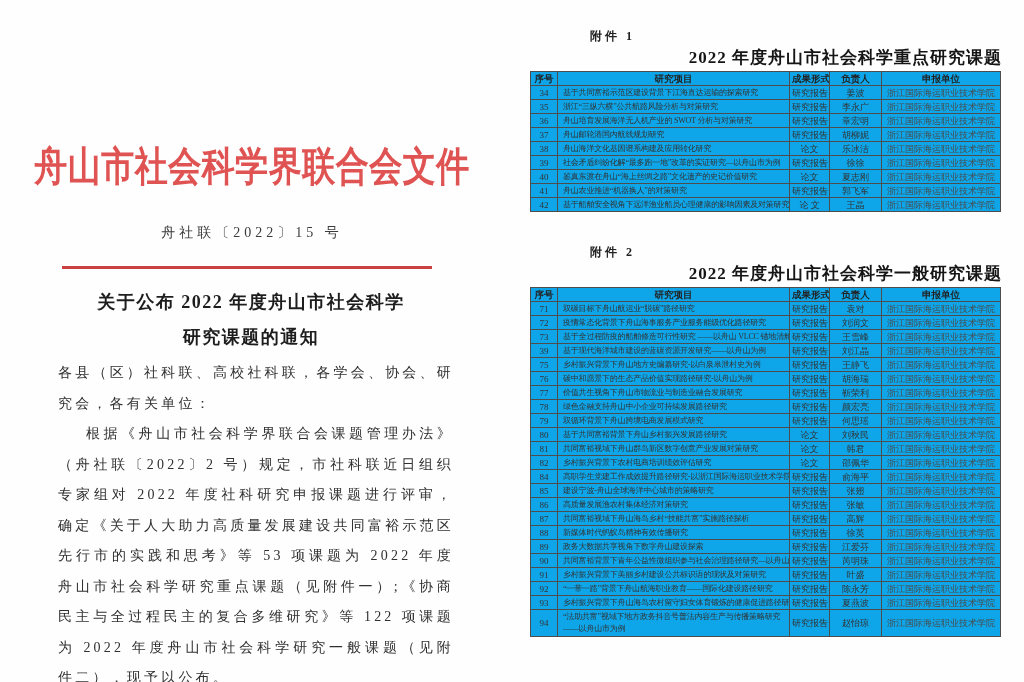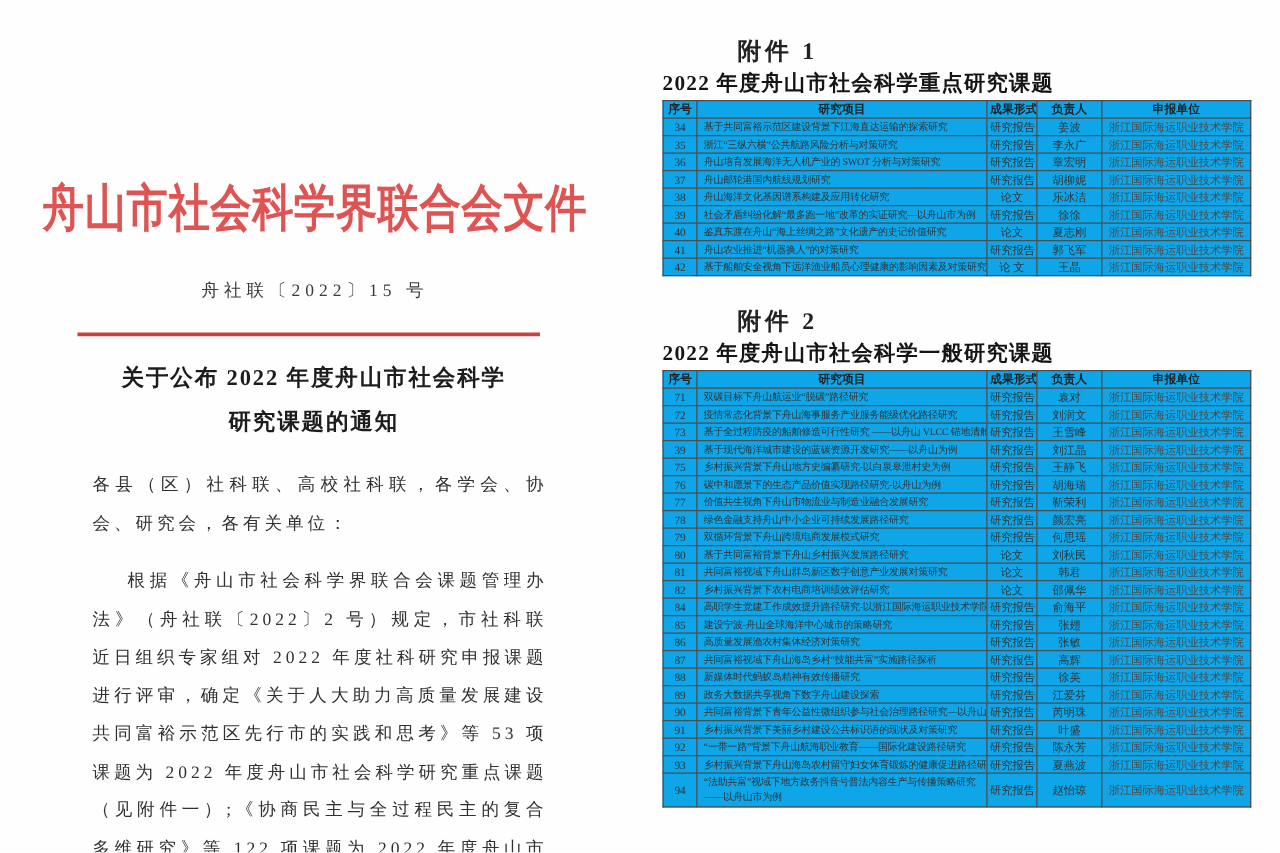--- a/index.html
+++ b/index.html
@@ -24,32 +24,32 @@
   .red-rule {
     position:absolute; top:266px; left:62px; width:370px; height:3px;
     background:#cb4040;
   }
   .doc-title { position:absolute; left:36px; width:430px; text-align:center;
     font-size:18px; font-weight:700; color:#1d1d1d; letter-spacing:1.5px; }
   .doc-title.l1 { top:290px; }
   .doc-title.l2 { top:325px; }
   .doc-bodywrap { position:absolute; top:358px; left:58px; width:396px; }
   .doc-body {
-    margin:16px; font-size:14px; line-height:30.5px; letter-spacing:3.2px;
+    margin:0; font-size:14px; line-height:30.5px; letter-spacing:3.2px;
     text-align:justify; color:#303030;
   }
   .doc-body.indent { text-indent:2em; }
   
   .right-page { position:absolute; left:512px; top:0; width:512px; height:682px; }
   .attachment { position:absolute; left:18px; width:472px; }
   .attachment.a1 { top:28px; }
   .attachment.a2 { top:244px; }
-  .att-label { margin:0 0 1px 60px; font-size:19px; font-weight:600;
+  .att-label { margin:0 0 1px 60px; font-size:12px; font-weight:600;
     letter-spacing:3px; color:#222; }
-  .att-title { text-align:left; font-size:17px; font-weight:700;
+  .att-title { text-align:right; font-size:17px; font-weight:700;
     letter-spacing:1px; color:#151515; margin-bottom:2px; white-space:nowrap; }
   table.res { width:470px; border-collapse:collapse; table-layout:fixed;
     background:#0ea5e9; }
   table.res th, table.res td {
     border:1px solid #4d4d4d; padding:0 2px; height:13px;
     font-size:9px; line-height:12px; text-align:center; color:#333;
     overflow:hidden; white-space:nowrap;
   }
   table.res th { font-weight:700; font-size:9.5px; color:#222; }
   table.res td.c1 { text-align:left; padding-left:5px; font-size:8px;

